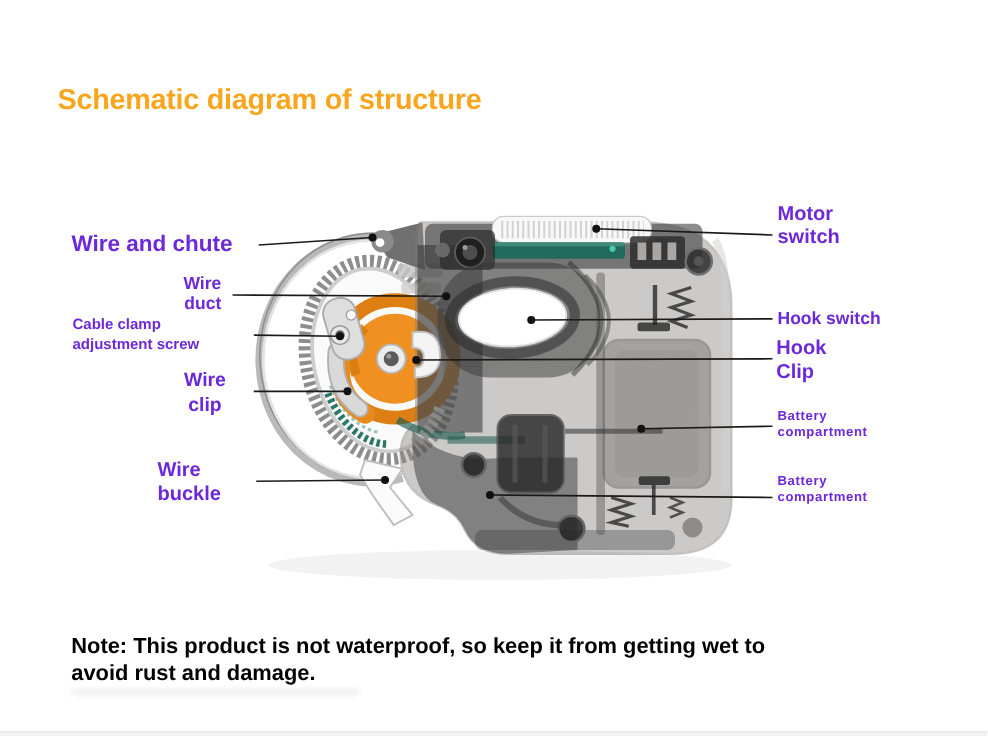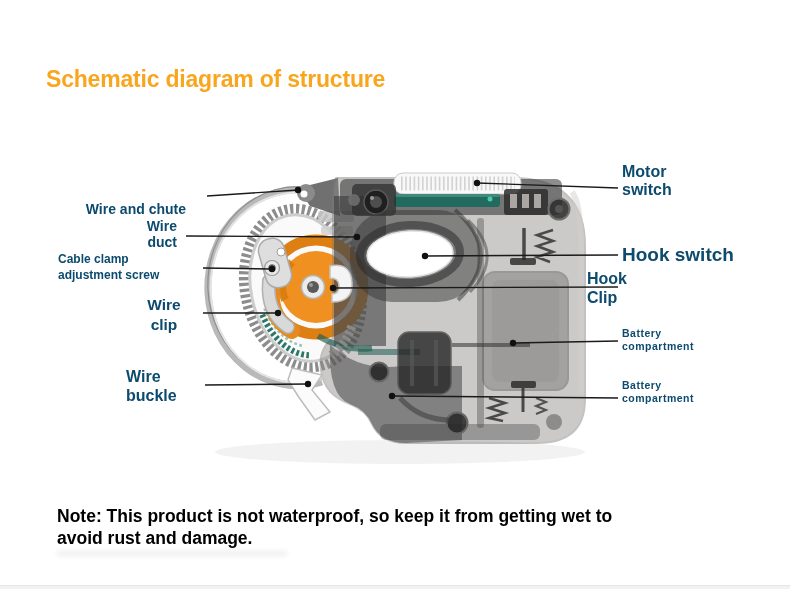--- a/index.html
+++ b/index.html
@@ -1,28 +1,28 @@
 <!DOCTYPE html>
 <html><head>
 <meta charset="utf-8">
 <style>
   html,body{margin:0;padding:0;}
   body{font-family:"Liberation Sans",sans-serif;background:#ffffff;}
   .stage{position:relative;width:790px;height:589px;background:#ffffff;overflow:hidden;}
   .stage svg.art{position:absolute;left:0;top:0;width:790px;height:589px;}
   .title{position:absolute;left:46px;top:66px;font-size:23px;font-weight:700;color:#F9A61E;letter-spacing:-0.2px;}
-  .callout{position:absolute;font-weight:700;color:#0c4a6e;white-space:pre-line;}
-  .co-wire-and-chute{left:40px;top:187px;width:146px;text-align:right;font-size:14px;line-height:17px;margin-top:14px;}
+  .callout{position:absolute;font-weight:700;color:#6d28d9;white-space:pre-line;}
+  .co-wire-and-chute{left:40px;top:187px;width:146px;text-align:right;font-size:18px;line-height:17px;}
   .co-wire-duct{left:100px;top:219px;width:77px;text-align:right;font-size:14px;line-height:15.5px;}
   .co-cable-clamp{left:58px;top:252px;font-size:12px;line-height:15.5px;text-align:left;}
   .co-wire-clip{left:124px;top:295px;width:80px;text-align:center;font-size:15.5px;line-height:19.5px;}
   .co-wire-buckle{left:126px;top:367px;font-size:16px;line-height:19px;text-align:left;}
   .co-motor-switch{left:622px;top:163px;font-size:16px;line-height:17.5px;}
-  .co-hook-switch{left:622px;top:246px;font-size:19px;line-height:17px;}
-  .co-hook-clip{left:587px;top:269px;font-size:16px;line-height:19px;}
+  .co-hook-switch{left:622px;top:246px;font-size:14px;line-height:17px;}
+  .co-hook-clip{left:621px;top:269px;font-size:16px;line-height:19px;}
   .co-battery-1{left:622px;top:327px;font-size:10.5px;line-height:13px;letter-spacing:0.5px;}
   .co-battery-2{left:622px;top:379px;font-size:10.5px;line-height:13px;letter-spacing:0.5px;}
   .note{position:absolute;left:57px;top:506px;width:580px;font-size:17.5px;line-height:21.5px;font-weight:700;color:#000000;white-space:pre-line;}
   .note-reflection{position:absolute;left:57px;top:551px;width:230px;height:8px;background:linear-gradient(#9a8f9a,transparent);opacity:.18;filter:blur(2px);}
   .bottom-bar{position:absolute;left:0;top:585px;width:790px;height:4px;background:#f2f2f2;border-top:1px solid #e6e6e6;}
 </style>
 </head>
 <body>
 
 <div class="stage">

